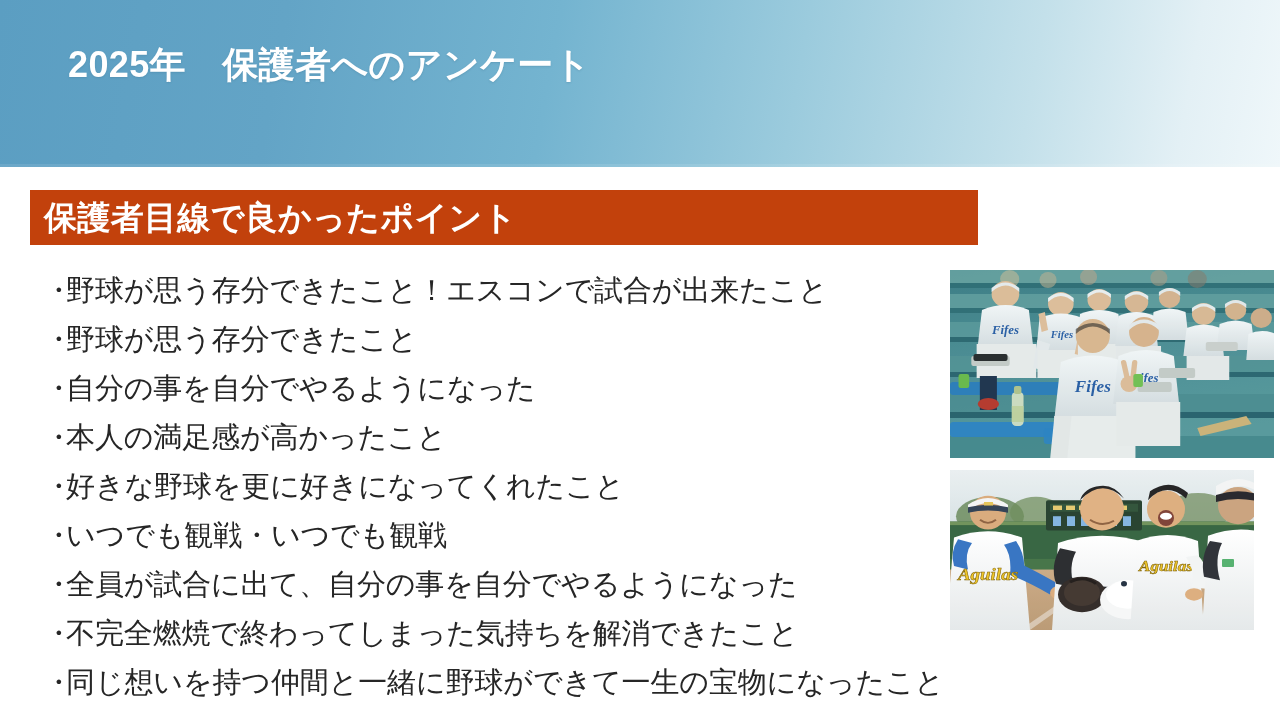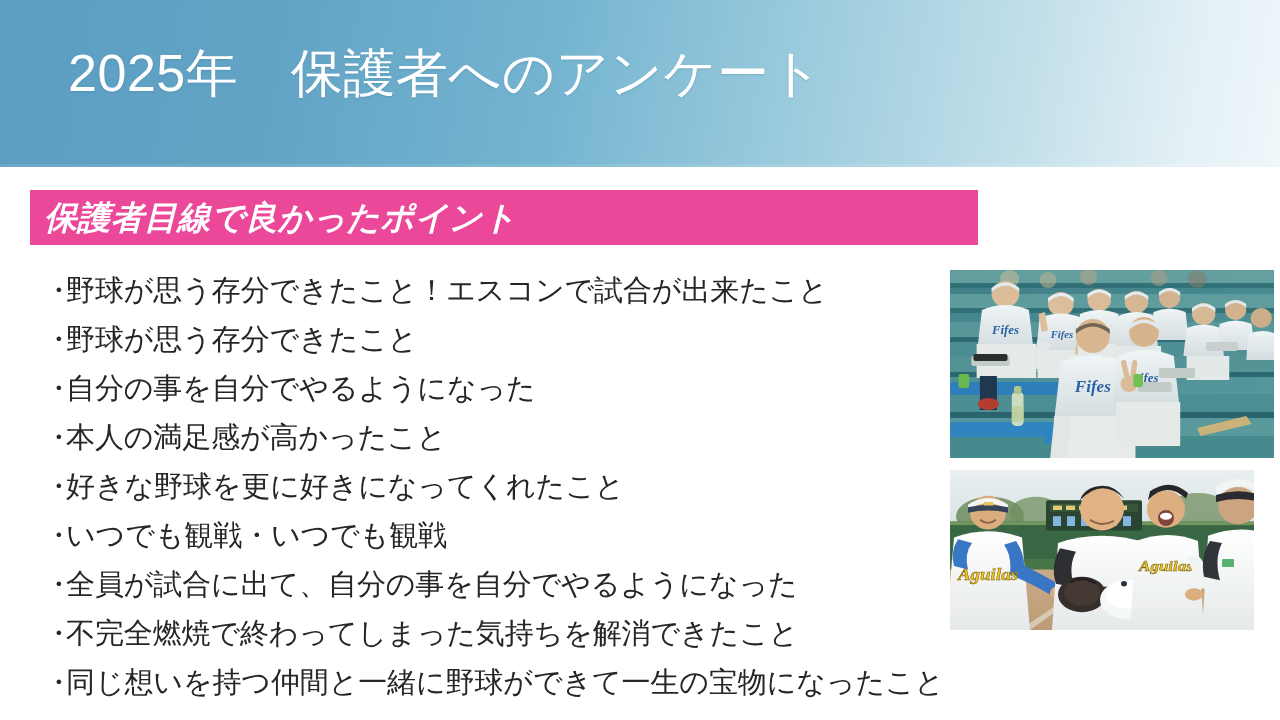--- a/index.html
+++ b/index.html
@@ -47,40 +47,39 @@
     right: 0;
     bottom: 0;
     height: 3px;
     background: rgba(255,255,255,0.10);
   }
 
   .slide-title {
     position: absolute;
     left: 68px;
     top: 44px;
-    font-size: 52px;
+    font-size: 36px;
     line-height: 1.15;
-    font-weight: 400;
+    font-weight: 700;
     color: #ffffff;
     letter-spacing: 0.01em;
     white-space: pre;
     text-shadow: 0 1px 2px rgba(60,110,140,0.28);
   }
 
   
   .section-bar {
     position: absolute;
     left: 30px;
     top: 190px;
     width: 948px;
     height: 55px;
-    background: #ec4899;
+    background: #c2410c;
     display: flex;
     align-items: center;
-    font-style: italic;
   }
   .section-bar-label {
     color: #ffffff;
     font-size: 33px;
     font-weight: 700;
     line-height: 1;
     padding-left: 14px;
     letter-spacing: 0.01em;
     white-space: pre;
   }

